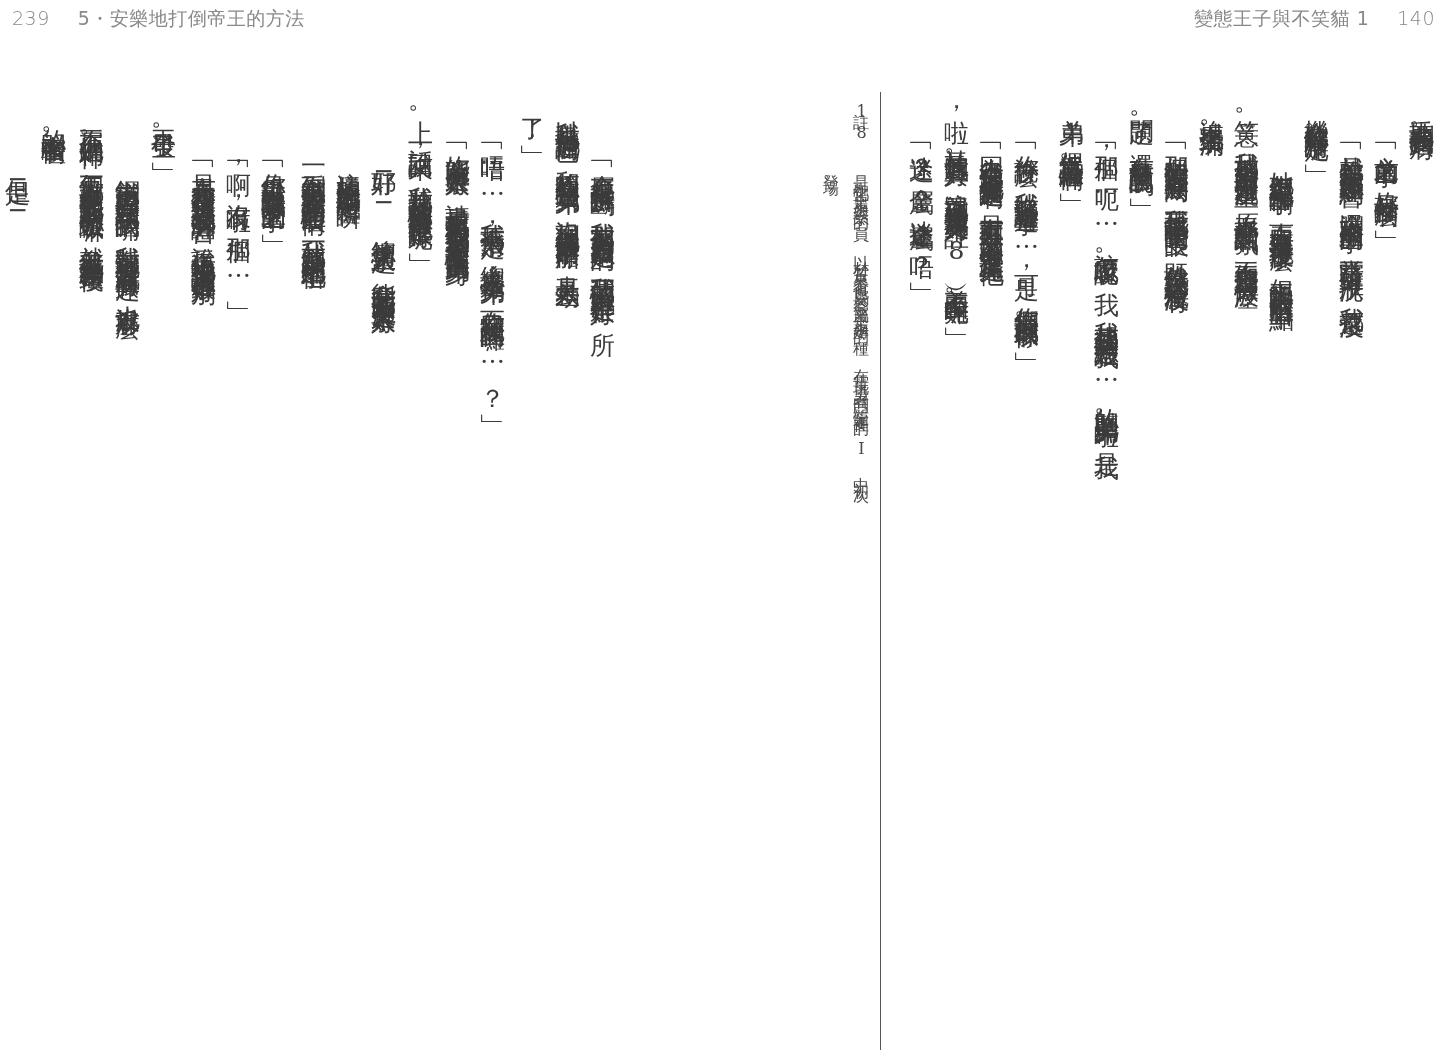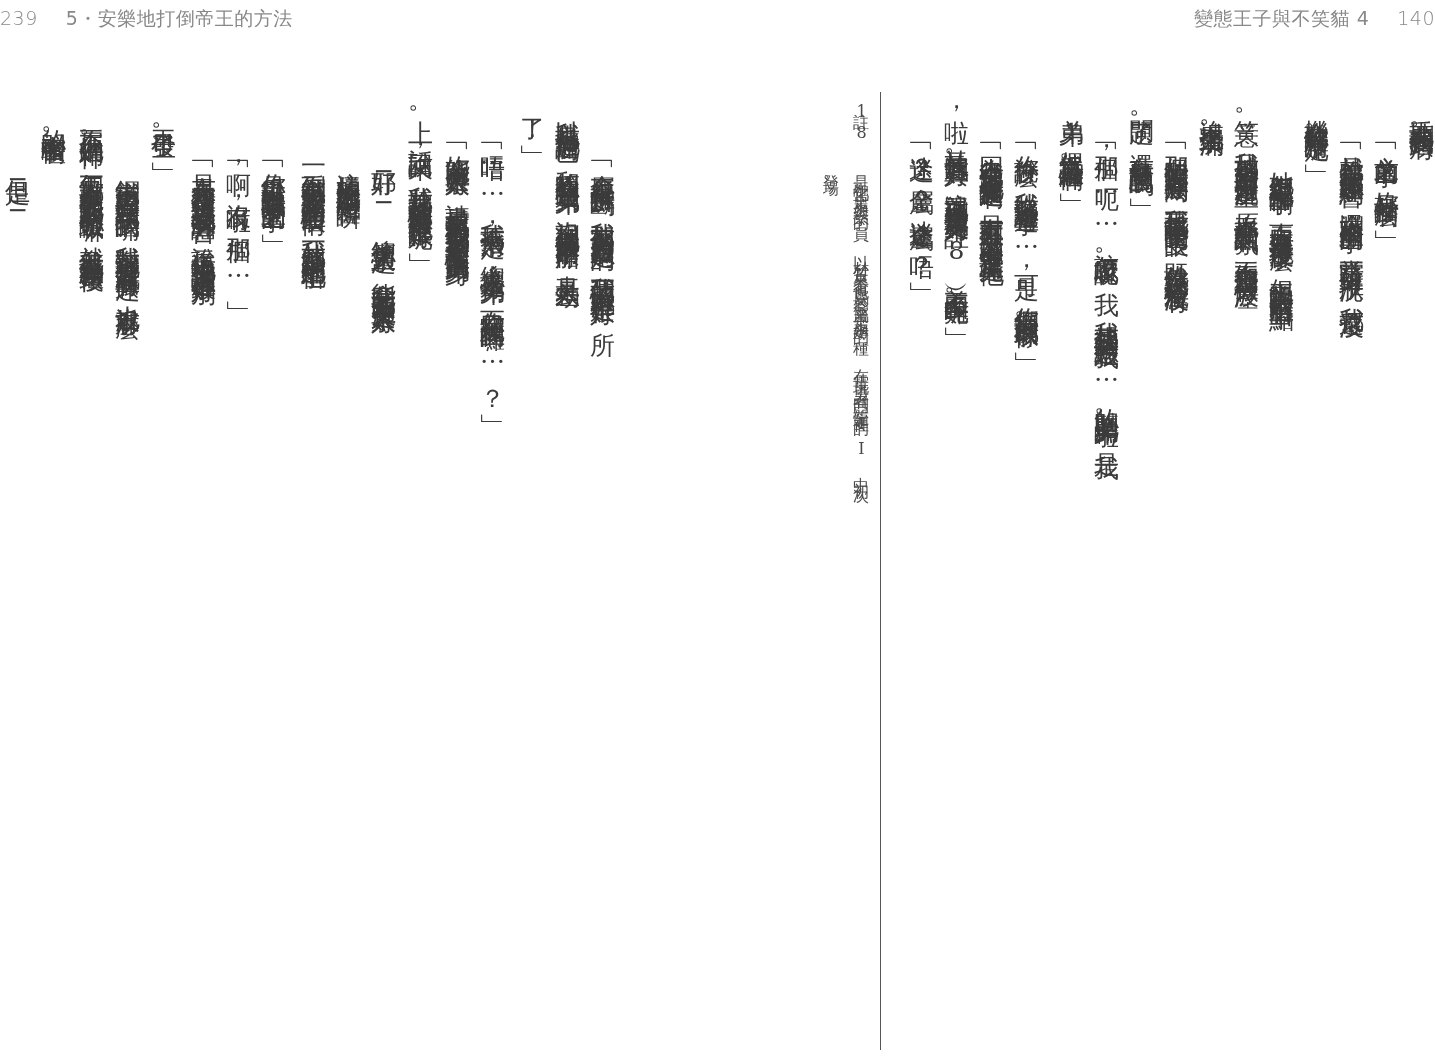--- a/index.html
+++ b/index.html
@@ -1,39 +1,39 @@
 <!DOCTYPE html>
 <html><head>
 <meta charset="utf-8">
 <style>
   html, body { margin: 0; padding: 0; background: #ffffff; }
   body { width: 1435px; height: 1060px; position: relative; overflow: hidden;
          font-family: "DejaVu Serif", "Liberation Serif", serif; color: #3a3a3a; }
   .running-header { position: absolute; top: 6px; font-family: "DejaVu Sans", "Liberation Sans", sans-serif;
-         font-size: 19px; color: #888; white-space: nowrap; letter-spacing: 0.5px; }
+         font-size: 19px; color: #888; white-space: nowrap; letter-spacing: 0.5px; margin-left: 12px; }
   .hdr-left { left: 0; }
   .hdr-right { right: 0; }
   .hdr-num { display: inline-block; font-weight: 300; }
   .hdr-gap { display: inline-block; width: 28px; }
   .col { position: absolute; writing-mode: vertical-rl; text-orientation: upright;
          font-size: 25px; line-height: 34px; letter-spacing: 2.3px; white-space: nowrap; color: #3b3b3b; }
   .note-col { position: absolute; writing-mode: vertical-rl; text-orientation: upright;
          font-size: 16px; line-height: 22px; letter-spacing: 5.8px; white-space: nowrap; color: #4a4a4a; }
   .note-rule { position: absolute; left: 880px; top: 92px; width: 1px; height: 958px; background: #555; }
   .note-label { position: absolute; writing-mode: vertical-rl; text-orientation: upright;
          font-size: 16px; line-height: 22px; color: #4a4a4a; letter-spacing: 2px; }
 </style>
 </head>
 <body>
 
 <div class="running-header hdr-left">
   <span class="hdr-num">239</span><span class="hdr-gap"></span><span>5・安樂地打倒帝王的方法</span>
 </div>
 <div class="running-header hdr-right">
-  <span>變態王子與不笑貓 4</span><span class="hdr-gap"></span><span class="hdr-num">140</span>
+  <span>變態王子與不笑貓 1</span><span class="hdr-gap"></span><span class="hdr-num">140</span>
 </div>
 
 <div>
   <div class="col" style="left:1404px; top:100px;">重地擱在我的肩頭。</div>
   <div class="col" style="left:1369px; top:134px;">「之前的事？妳是指什麼啊？」</div>
   <div class="col" style="left:1334px; top:134px;">「就是你跟我家的無趣小妹約會，還腳踏兩條船的事，當時發生了一堆狀況，我都還沒</div>
   <div class="col" style="left:1299px; top:100px;">機會聽你解釋清楚呢。」</div>
   <div class="col" style="left:1264px; top:152px;">她怎麼還記得那件事啊！表面上好像事過境遷沒什麼了，但帝王的眼睛依然看不出半點</div>
   <div class="col" style="left:1229px; top:100px;">笑意。我只感覺到肩上的壓力越來越沉重。原本平靜和諧的氣氛，不知不覺已經被另一波壓</div>
   <div class="col" style="left:1194px; top:100px;">迫感完全填滿了。</div>

